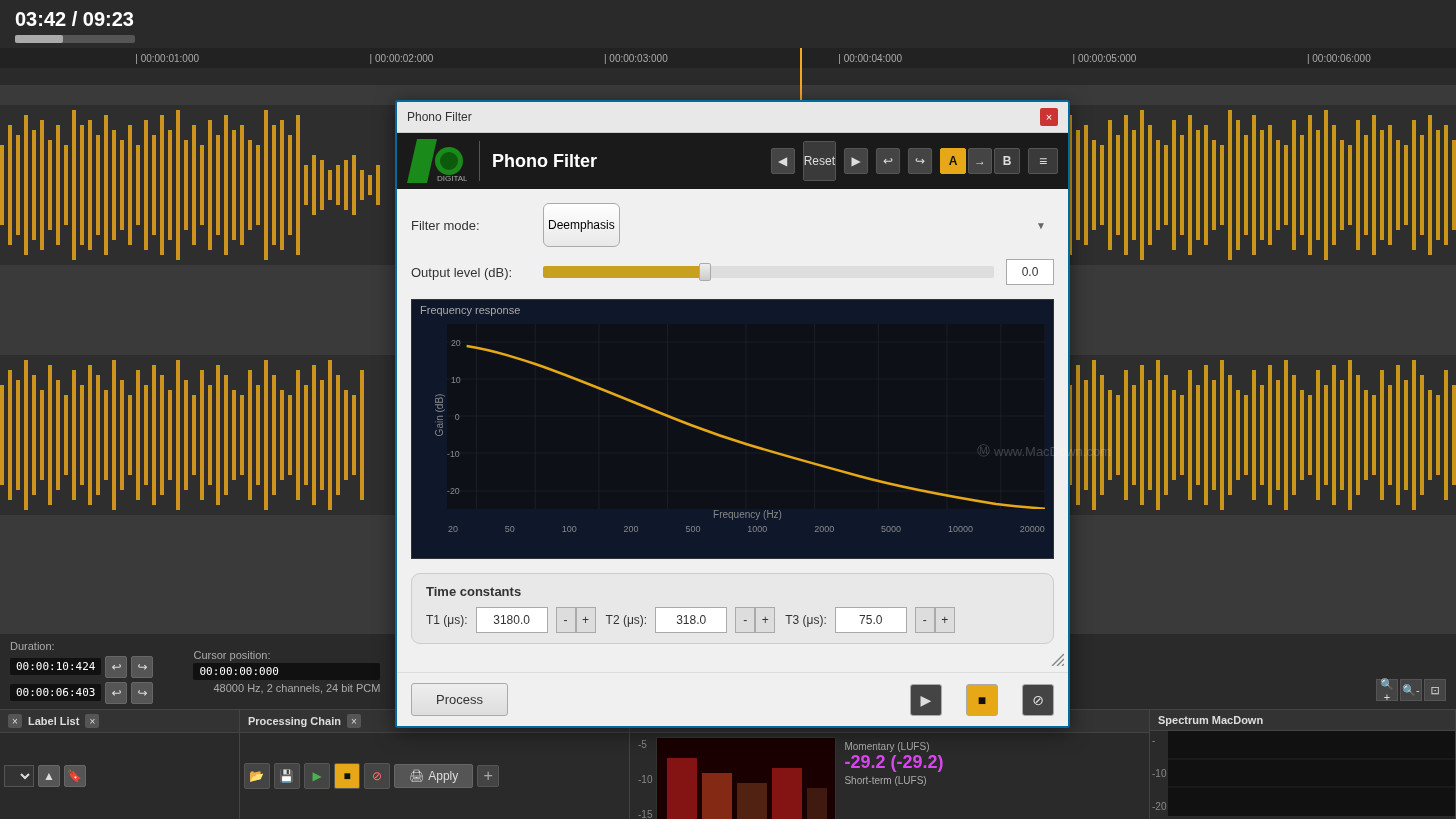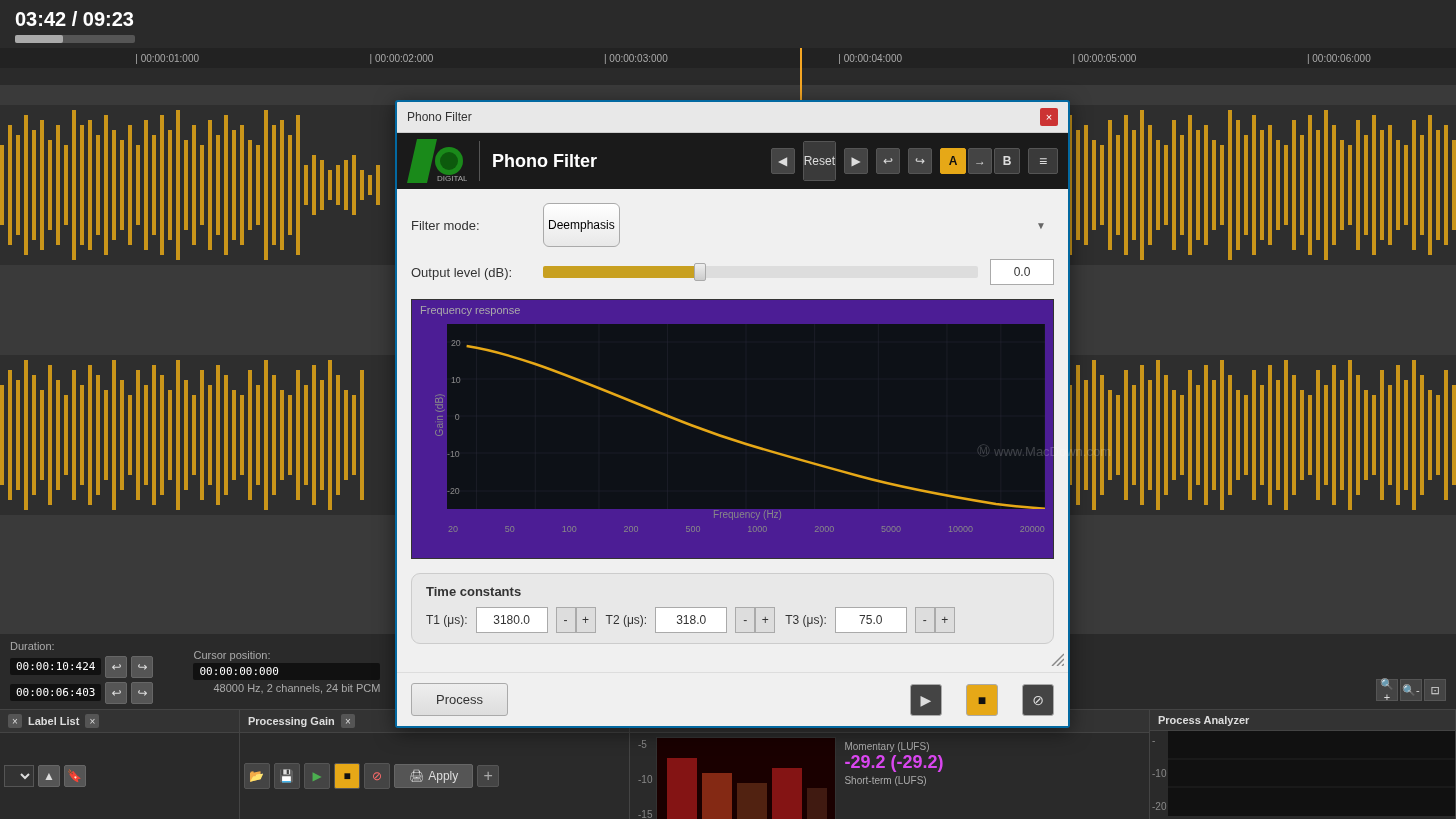--- a/index.html
+++ b/index.html
@@ -464,33 +464,33 @@
       left: calc(36% - 6px);
       top: -3px;
       width: 12px;
       height: 18px;
       background: linear-gradient(to bottom, #eee, #ccc);
       border: 1px solid #aaa;
       border-radius: 2px;
       cursor: pointer;
     }
     .value-box {
-      width: 64px;
+      width: 48px;
       height: 26px;
       background: white;
       border: 1px solid #aaa;
       text-align: center;
       font-size: 12px;
       padding: 4px;
       color: #333;
     }
 
     
     .freq-response-container {
-      background: #4c1d95;
+      background: #0f172a;
       border: 1px solid #333;
       margin-bottom: 14px;
       padding-bottom: 20px;
     }
     .freq-response-title {
       font-size: 11px;
       color: #aaa;
       padding: 4px 8px;
     }
     .freq-chart {
@@ -958,21 +958,21 @@
       <div style="display:flex; gap:4px; align-items:center;">
         <select style="background:#333; border:1px solid #555; color:#ddd; height:22px; width:30px;"></select>
         <button class="small-btn">▲</button>
         <button class="small-btn">🔖</button>
       </div>
     </div>
   </div>
 
   <div class="panel processing-chain-panel">
     <div class="panel-header">
-      <span>Processing Gain</span>
+      <span>Processing Chain</span>
       <button class="panel-close">×</button>
     </div>
     <div class="panel-content">
       <div class="processing-toolbar">
         <button class="proc-btn">📂</button>
         <button class="proc-btn">💾</button>
         <button class="proc-btn play">▶</button>
         <button class="proc-btn stop">■</button>
         <button class="proc-btn cancel">⊘</button>
         <button class="apply-btn">
@@ -1014,21 +1014,21 @@
           <div>
             <div class="loudness-label">Short-term (LUFS)</div>
           </div>
         </div>
       </div>
     </div>
   </div>
 
   <div class="panel spectrum-panel">
     <div class="panel-header">
-      <span>Process Analyzer</span>
+      <span>Spectrum MacDown</span>
     </div>
     <div class="panel-content" style="padding:0;">
       <div style="display:flex; align-items:flex-start; width:100%; height:100%;">
         <div style="display:flex; flex-direction:column; justify-content:space-between; font-size:10px; color:#888; padding:4px 2px; height:85px;">
           <span>-</span>
           <span>-10</span>
           <span>-20</span>
         </div>
         <div class="spectrum-content" style="flex:1;">
           <svg width="100%" height="85" viewBox="0 0 200 85" preserveAspectRatio="none">

